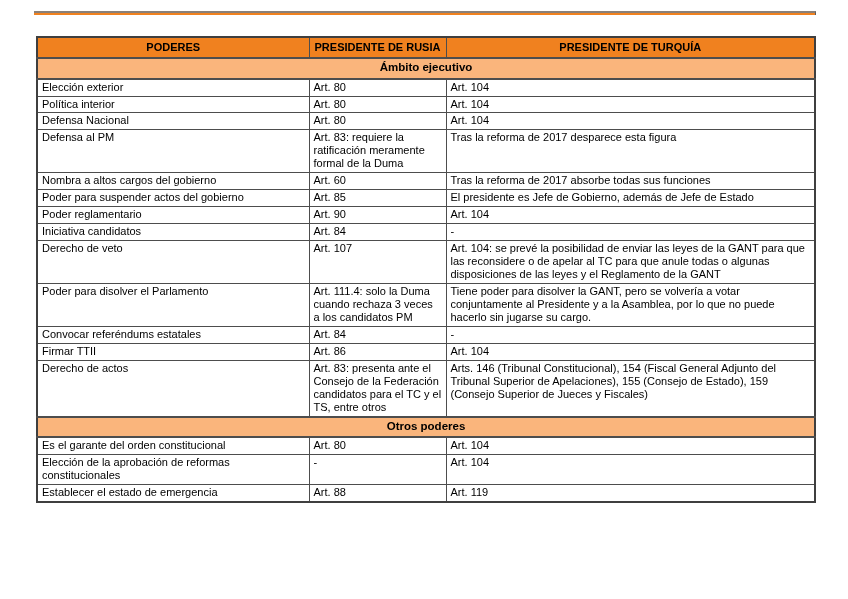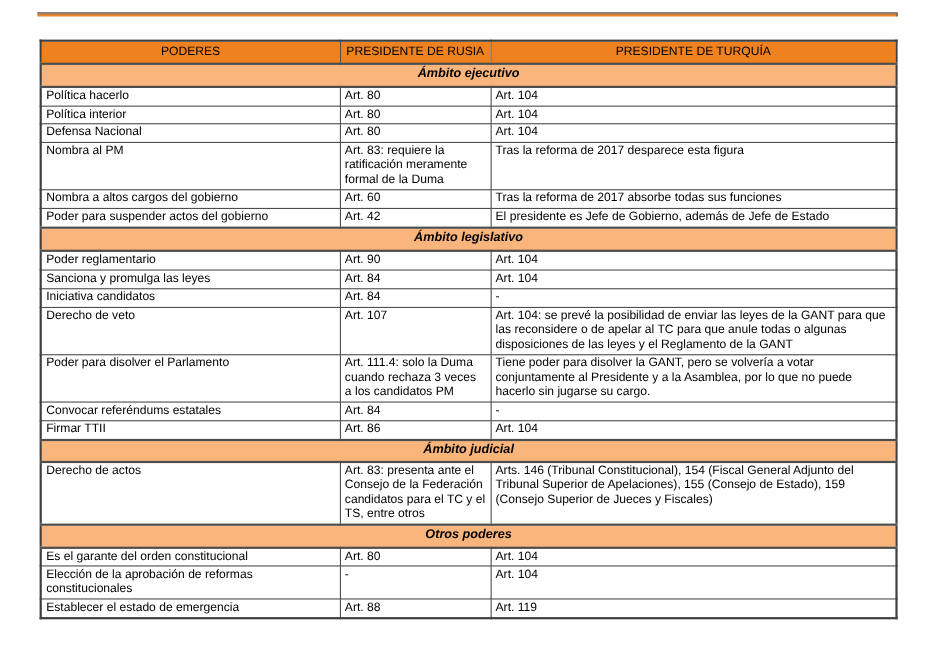--- a/index.html
+++ b/index.html
@@ -36,34 +36,33 @@
     border:1px solid var(--border-inner);
     font-size:11px;
     line-height:1.18;
     padding:1px 4px 2px 4px;
     vertical-align:top;
     overflow:hidden;
   }
   th{
     background:var(--header-bg);
     text-align:center;
-    font-weight:normal;
+    font-weight:bold;
     font-size:11px;
     padding:3px 2px;
     vertical-align:middle;
   }
   td.section{
     background:var(--section-bg);
     text-align:center;
     font-weight:bold;
     font-size:11.5px;
     padding:2px 2px 3px 2px;
     border-top:2px solid var(--border-inner);
     border-bottom:2px solid var(--border-inner);
-    font-style:italic;
   }
 </style>
 </head>
 <body>
 
 <div class="top-strip"></div>
 
 <div class="table-wrap">
   <table>
     <colgroup>
@@ -76,60 +75,52 @@
         <th>PODERES</th>
         <th>PRESIDENTE DE RUSIA</th>
         <th>PRESIDENTE DE TURQUÍA</th>
       </tr>
     </thead>
     <tbody>
         <tr>
           <td colspan="3" class="section">Ámbito ejecutivo</td>
         </tr>
         <tr>
-          <td>Política hacerlo</td>
+          <td>Elección exterior</td>
           <td>Art. 80</td>
           <td>Art. 104</td>
         </tr>
         <tr>
           <td>Política interior</td>
           <td>Art. 80</td>
           <td>Art. 104</td>
         </tr>
         <tr>
           <td>Defensa Nacional</td>
           <td>Art. 80</td>
           <td>Art. 104</td>
         </tr>
         <tr>
-          <td>Nombra al PM</td>
+          <td>Defensa al PM</td>
           <td>Art. 83: requiere la ratificación meramente formal de la Duma</td>
           <td>Tras la reforma de 2017 desparece esta figura</td>
         </tr>
         <tr>
           <td>Nombra a altos cargos del gobierno</td>
           <td>Art. 60</td>
           <td>Tras la reforma de 2017 absorbe todas sus funciones</td>
         </tr>
         <tr>
           <td>Poder para suspender actos del gobierno</td>
-          <td>Art. 42</td>
+          <td>Art. 85</td>
           <td>El presidente es Jefe de Gobierno, además de Jefe de Estado</td>
-        </tr>
-        <tr>
-          <td colspan="3" class="section">Ámbito legislativo</td>
         </tr>
         <tr>
           <td>Poder reglamentario</td>
           <td>Art. 90</td>
-          <td>Art. 104</td>
-        </tr>
-        <tr>
-          <td>Sanciona y promulga las leyes</td>
-          <td>Art. 84</td>
           <td>Art. 104</td>
         </tr>
         <tr>
           <td>Iniciativa candidatos</td>
           <td>Art. 84</td>
           <td>-</td>
         </tr>
         <tr>
           <td>Derecho de veto</td>
           <td>Art. 107</td>
@@ -142,23 +133,20 @@
         </tr>
         <tr>
           <td>Convocar referéndums estatales</td>
           <td>Art. 84</td>
           <td>-</td>
         </tr>
         <tr>
           <td>Firmar TTII</td>
           <td>Art. 86</td>
           <td>Art. 104</td>
-        </tr>
-        <tr>
-          <td colspan="3" class="section">Ámbito judicial</td>
         </tr>
         <tr>
           <td>Derecho de actos</td>
           <td>Art. 83: presenta ante el Consejo de la Federación candidatos para el TC y el TS, entre otros</td>
           <td>Arts. 146 (Tribunal Constitucional), 154 (Fiscal General Adjunto del Tribunal Superior de Apelaciones), 155 (Consejo de Estado), 159 (Consejo Superior de Jueces y Fiscales)</td>
         </tr>
         <tr>
           <td colspan="3" class="section">Otros poderes</td>
         </tr>
         <tr>

